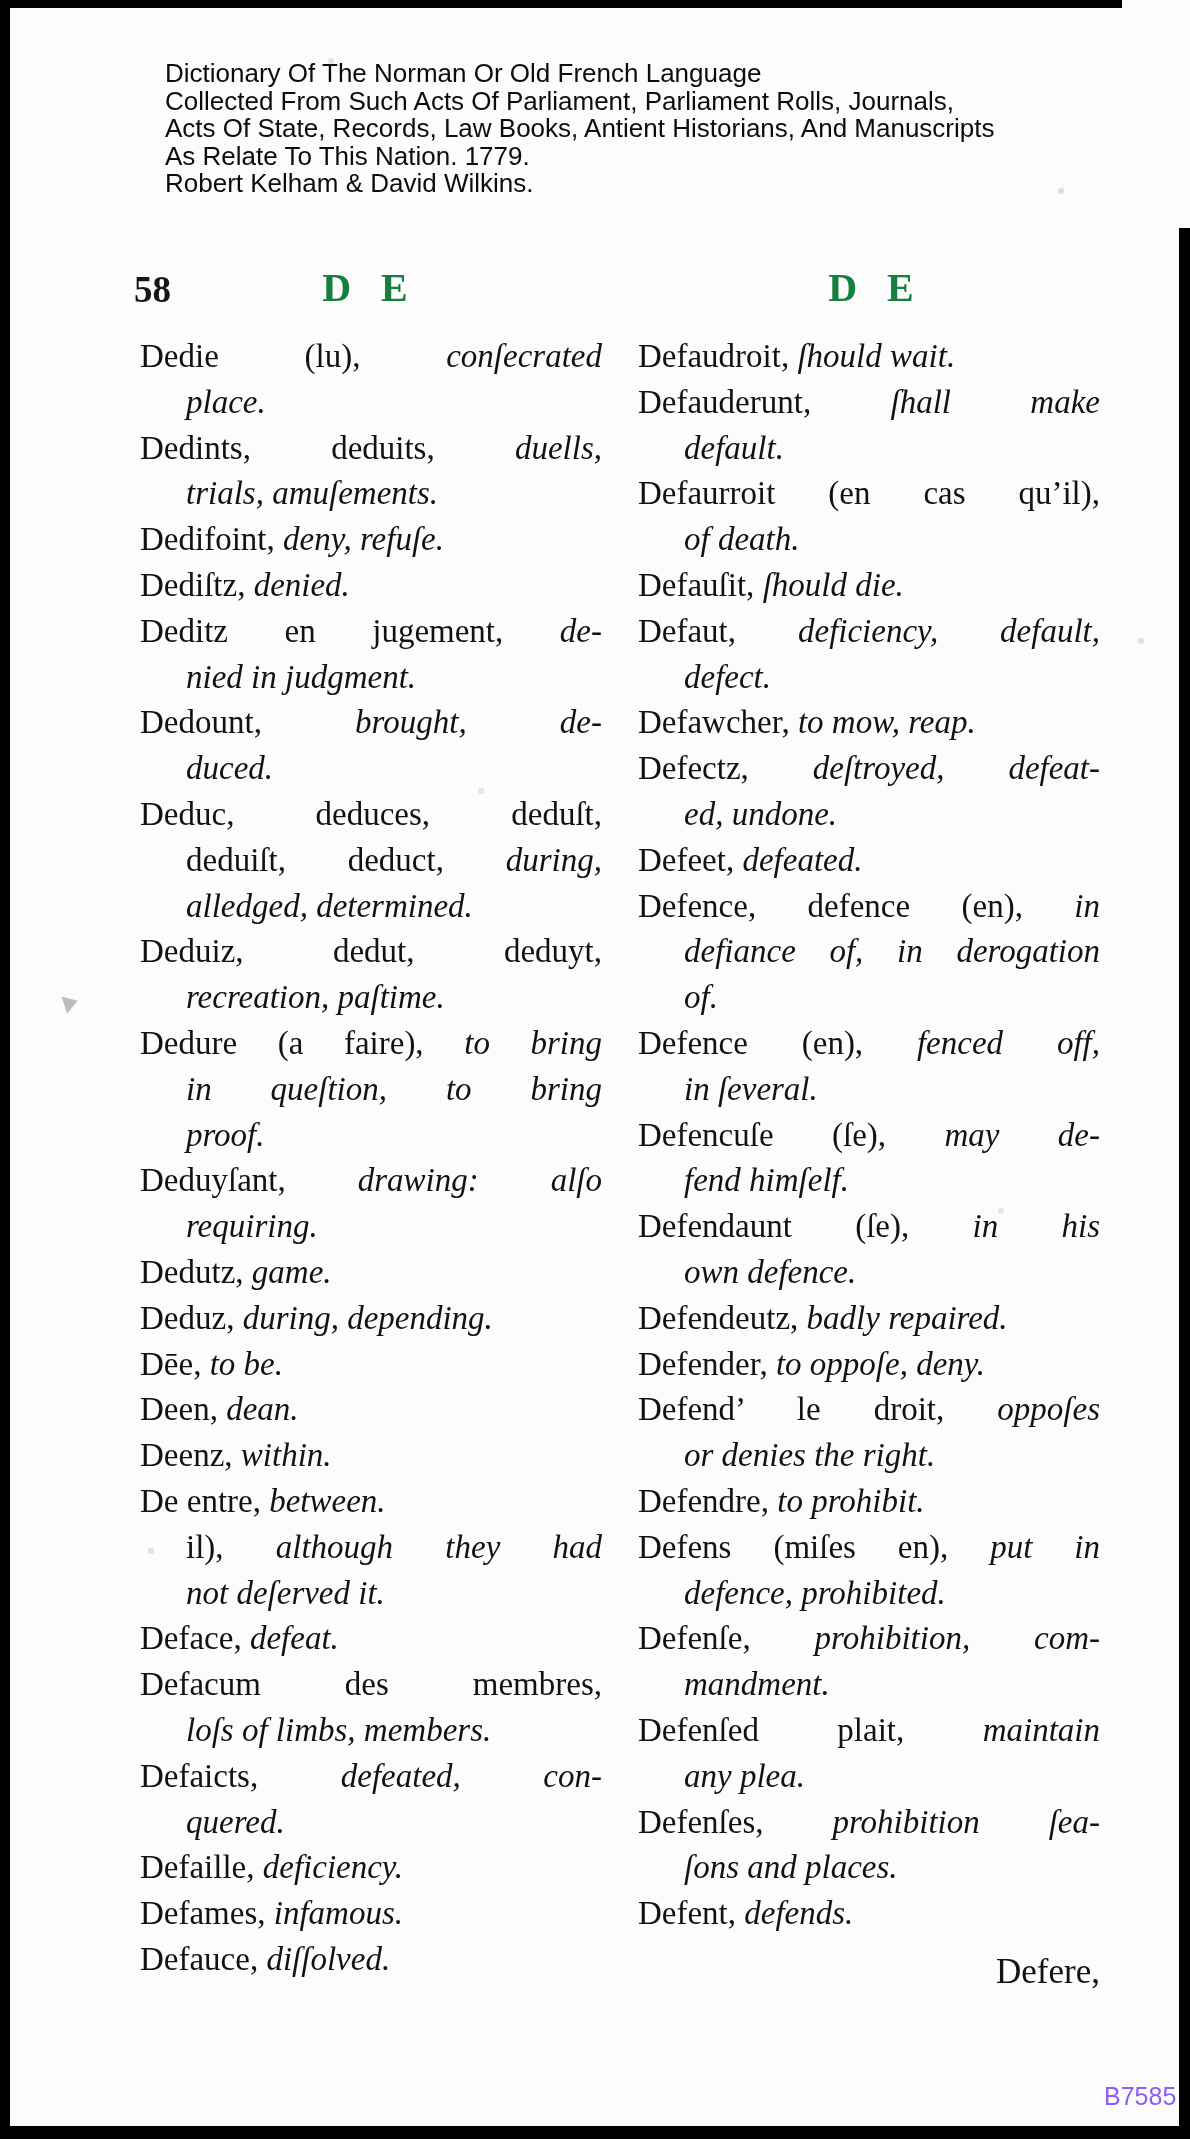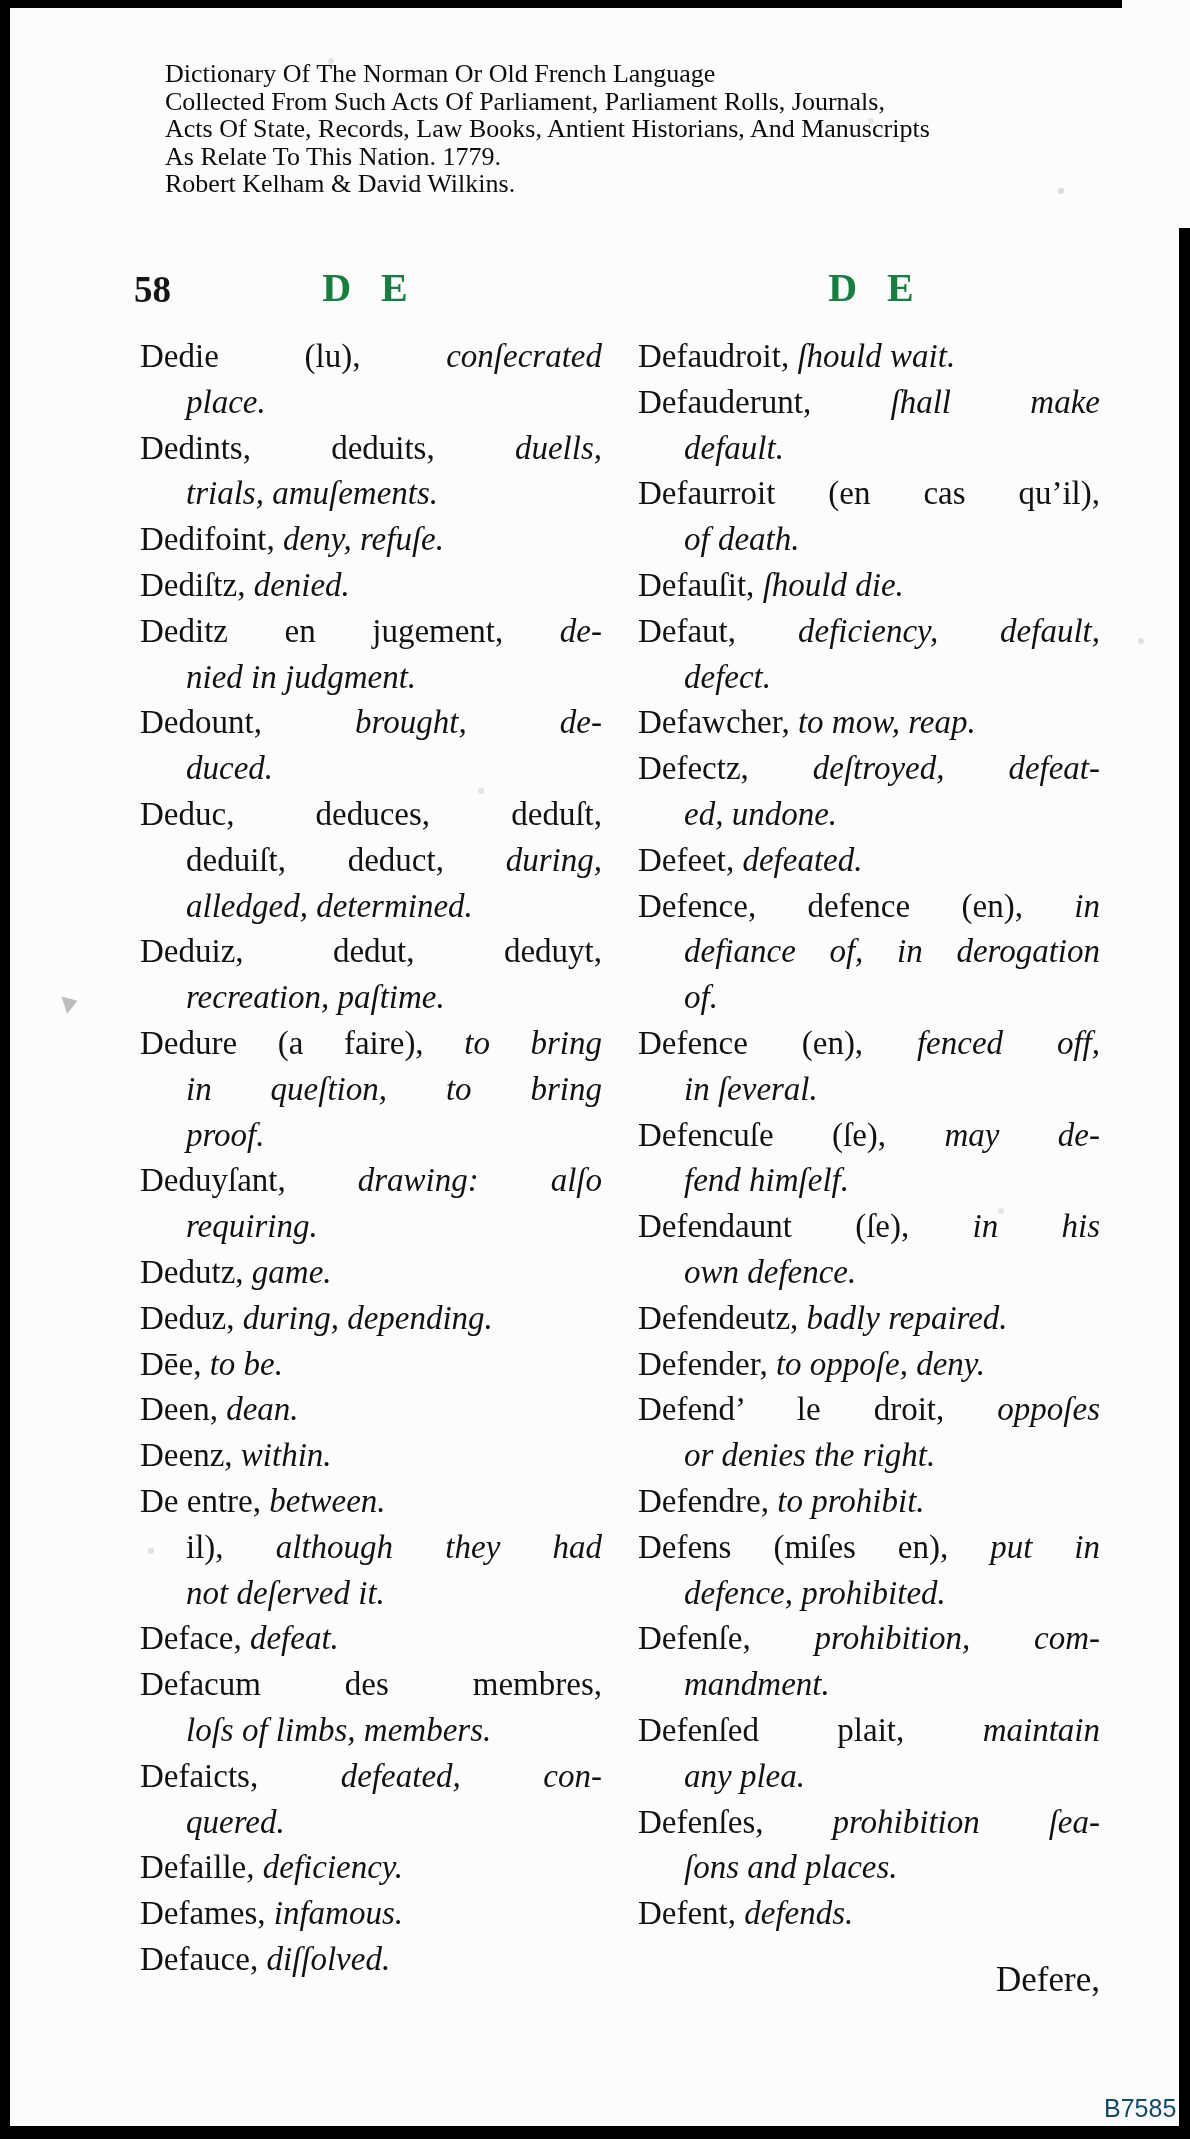--- a/index.html
+++ b/index.html
@@ -29,21 +29,21 @@
                140px 1550px 0 2px #e0e0e0, 990px 1210px 0 2px #e6e6e6,
                320px 60px  0 2px #e3e3e3, 1130px 640px 0 2px #e0e0e0;}
   #artifact{
     position:absolute;left:54px;top:994px;width:0;height:0;
     border-top:9px solid transparent;border-bottom:9px solid transparent;
     border-left:14px solid #a8a8a8;transform:rotate(-18deg);opacity:.75;
   }
 
   #header-block{
     position:absolute;left:155px;top:60px;
-    font-family:Liberation Serif, serif;
+    font-family:Liberation Sans, sans-serif;
     font-size:26px;line-height:27.6px;color:#0c0c0c;
     white-space:nowrap;letter-spacing:0;
   }
 
   #page-number{
     position:absolute;left:124px;top:268px;
     font-size:37px;font-weight:700;color:#161616;
     font-feature-settings:"onum";
   }
   .running-head{
@@ -59,27 +59,27 @@
   }
   #col-left{left:130px;}
   #col-right{left:628px;}
   .entry{margin:0;padding:0;}
   .ln{text-align:left;}
   .ln.j{text-align:justify;text-align-last:justify;}
   .ln.ind{padding-left:46px;}
   .it{font-style:italic;}
 
   #catchword{
-    text-align:right;margin-top:20px;font-size:35px;color:#121212;
+    text-align:right;margin-top:12px;font-size:35px;color:#121212;
     padding-right:0;
   }
   #scan-label{
     position:absolute;left:1094px;top:2082px;
     font-family:"Liberation Sans",sans-serif;
-    font-size:25px;color:#0c4a6e;margin-top:12px;
+    font-size:25px;color:#8b5cf6;
   }
 </style>
 </head>
 <body>
 
 <div id="canvas">
   <div id="page">
     <div id="specks"></div>
     <div id="artifact"></div>
 

